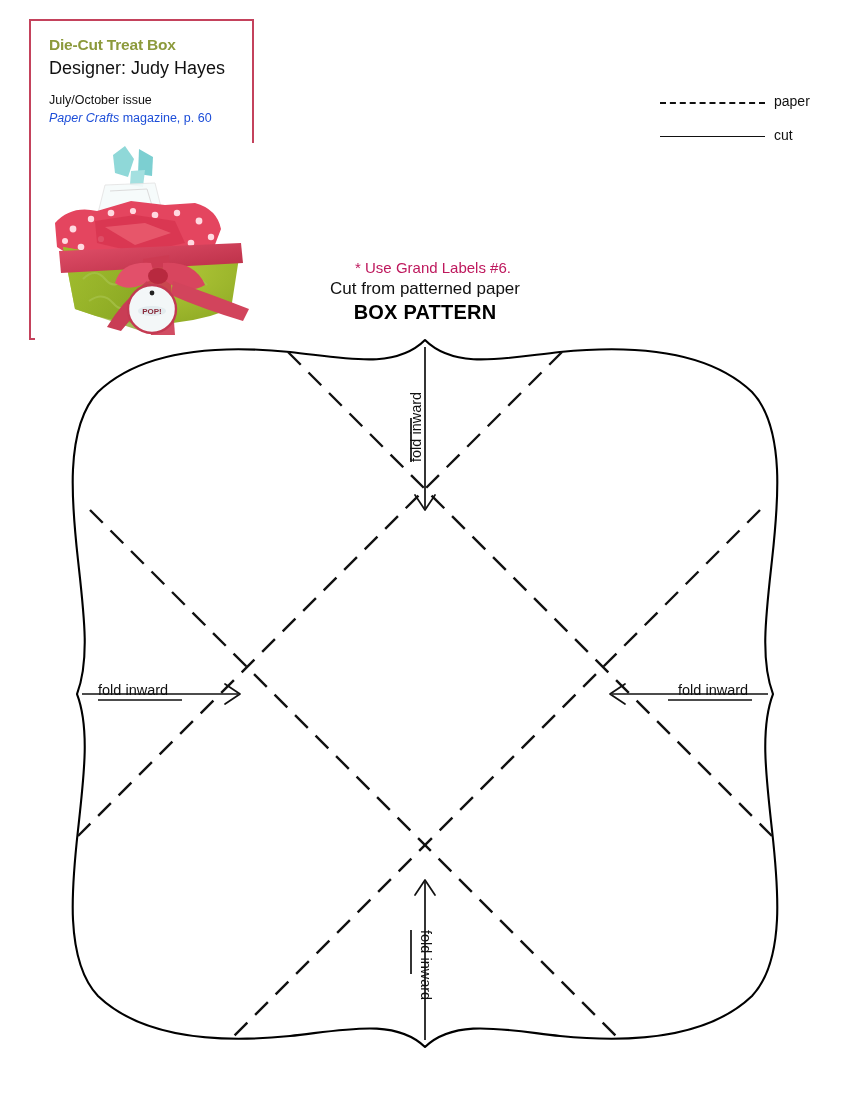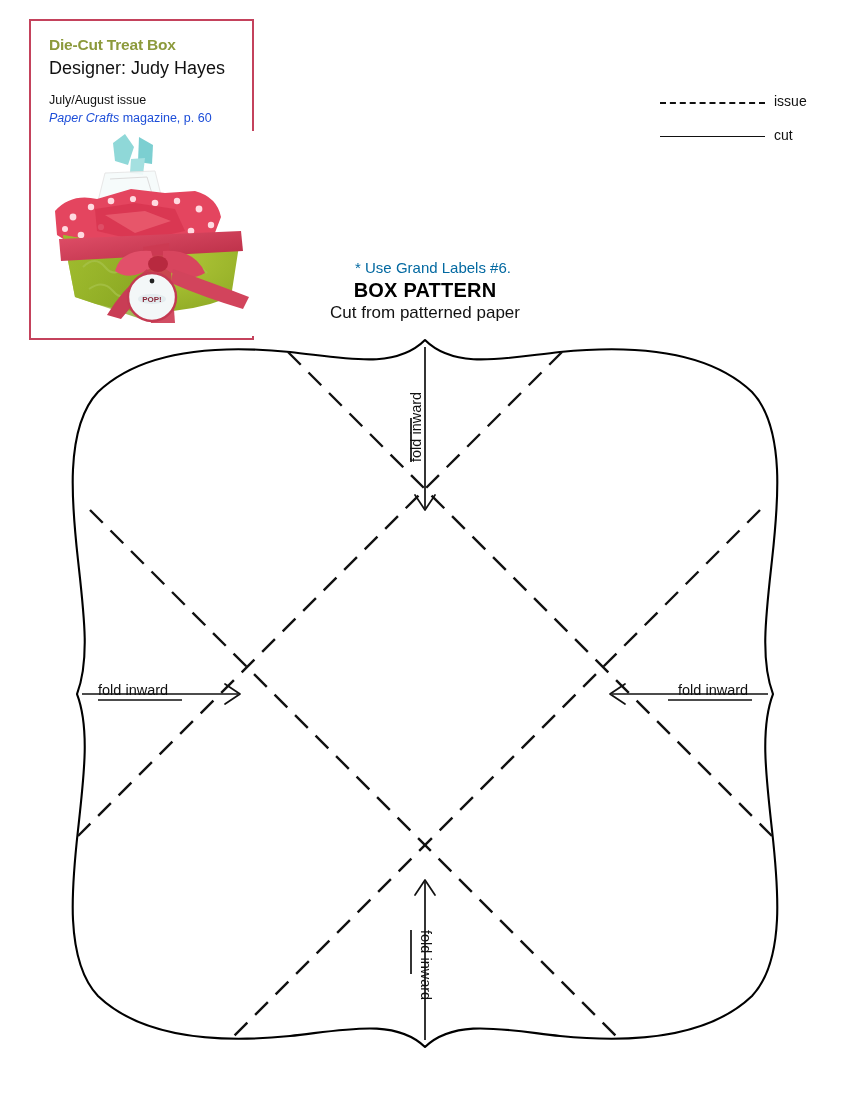--- a/index.html
+++ b/index.html
@@ -62,21 +62,21 @@
     white-space: nowrap;
   }
   #info-card-source .mag-name {
     font-style: italic;
   }
 
   
   #photo {
     position: absolute;
     left: 4px;
-    top: 110px;
+    top: 122px;
     width: 231px;
     height: 205px;
     overflow: hidden;
   }
 
   
   #legend {
     position: absolute;
     left: 660px;
     top: 92px;
@@ -113,21 +113,21 @@
   
   #heading {
     position: absolute;
     left: 0;
     top: 258px;
     width: 850px;
     text-align: center;
   }
   #heading-note {
     font-size: 15px;
-    color: #0369a1;
+    color: #be185d;
     line-height: 20px;
     padding-left: 16px;
   }
   #heading-title {
     font-size: 20px;
     font-weight: bold;
     color: #000000;
     line-height: 24px;
     letter-spacing: 0.2px;
   }
@@ -178,21 +178,21 @@
 </style>
 </head>
 <body>
 
 <div id="info-card">
 
   <div id="info-card-title">Die-Cut Treat Box</div>
 
   <div id="info-card-designer">Designer: Judy Hayes</div>
 
-  <div id="info-card-issue">July/August issue</div>
+  <div id="info-card-issue">July/October issue</div>
 
   <div id="info-card-source"><span class="mag-name">Paper Crafts</span><span> magazine, p. 60</span></div>
 
   <div id="photo">
     <svg viewBox="0 0 231 205" width="231" height="205">
       <defs>
         <radialGradient id="gBox" cx="0.4" cy="0.3" r="0.9">
           <stop offset="0%" stop-color="#bcd13e"></stop>
           <stop offset="100%" stop-color="#8aa622"></stop>
         </radialGradient>
@@ -273,32 +273,32 @@
         <ellipse cx="117" cy="168" rx="14" ry="5" fill="#dfe9ec" opacity="0.8"></ellipse>
         <text x="117" y="171" text-anchor="middle" font-family="Liberation Sans, sans-serif" font-size="8" font-weight="bold" fill="#8a2b3c">POP!</text>
       </g>
     </svg>
   </div>
 </div>
 
 <div id="legend">
   <div class="legend-row" style="top:0;">
     <div class="legend-line dashed"></div>
-    <div class="legend-label">issue</div>
+    <div class="legend-label">paper</div>
   </div>
   <div class="legend-row" style="top:34px;text-decoration:underline;">
     <div class="legend-line solid"></div>
     <div class="legend-label">cut</div>
   </div>
 </div>
 
 <div id="heading">
   <div id="heading-note">* Use Grand Labels #6.</div>
+  <div id="heading-sub">Cut from patterned paper</div>
   <div id="heading-title">BOX PATTERN</div>
-  <div id="heading-sub">Cut from patterned paper</div>
 </div>
 
 <svg id="pattern-svg" viewBox="0 0 850 1100">
 
   <path class="cut-line" d="M425 340
            C 455 370, 505 358, 560 352
            C 640 344, 710 352, 752 392
            C 786 428, 778 506, 772 560
            C 766 614, 760 660, 773 694
            C 760 728, 766 776, 772 830

